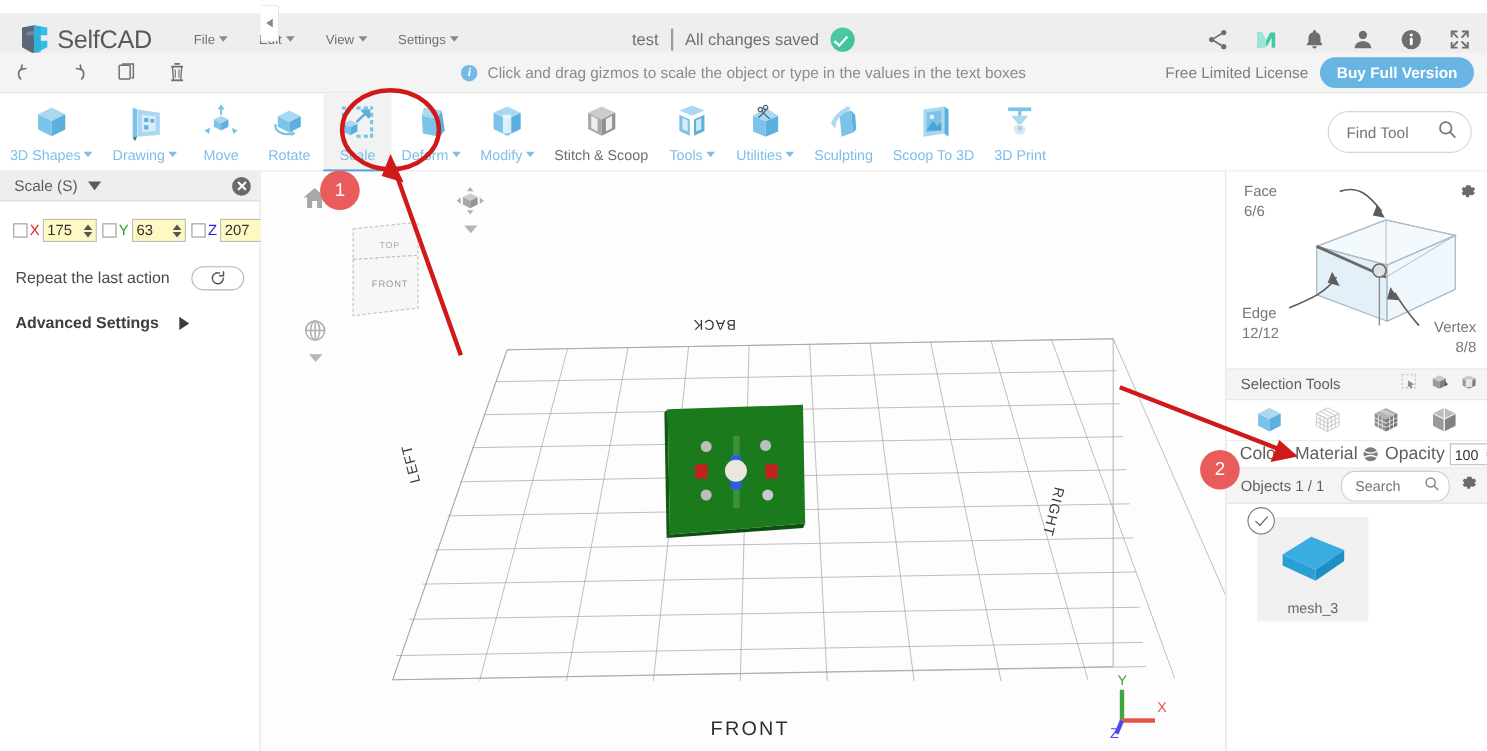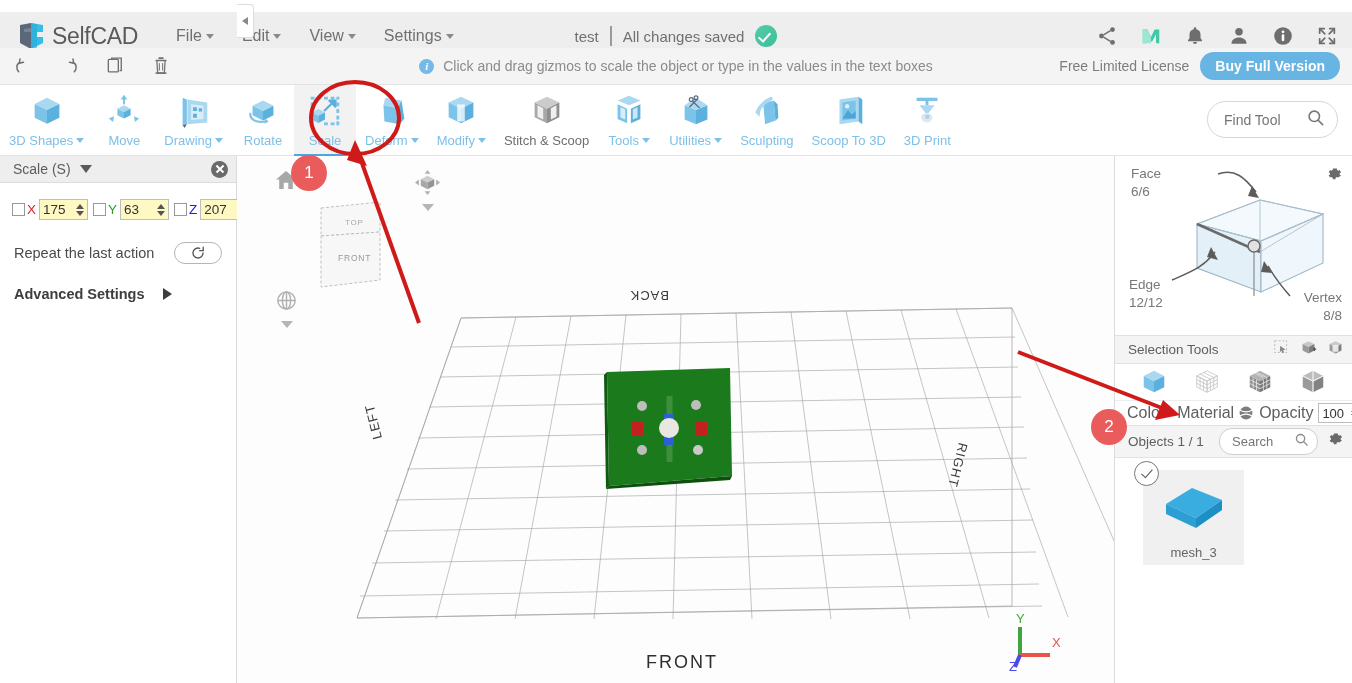--- a/index.html
+++ b/index.html
@@ -16,21 +16,21 @@
     position: absolute; top: 12px; left: 0; width: 1352px; height: 48px;
     background: #eeeeee; display: flex; align-items: center;
   }
   .brand { display: flex; align-items: center; margin-left: 18px; }
   .brand-logo { width: 27px; height: 29px; position: relative; }
   .brand-name {
     font-size: 23px; color: #5a5a5a; margin-left: 7px; letter-spacing: -0.3px;
   }
   .menus { display: flex; align-items: center; margin-left: 24px; }
   .menu-item {
-    font-size: 16px; color: #707070; padding: 6px 14px; cursor: pointer;
+    font-size: 12px; color: #707070; padding: 6px 14px; cursor: pointer;
     white-space: nowrap;
   }
   .caret-d {
     display: inline-block; width: 0; height: 0; margin-left: 4px;
     border-left: 4px solid transparent; border-right: 4px solid transparent;
     border-top: 5px solid #8a8a8a; vertical-align: 2px;
   }
   .doc-status {
     position: absolute; left: 0; right: 0; top: 0; height: 48px;
     display: flex; align-items: center; justify-content: center;
@@ -439,43 +439,43 @@
           <path d="M7 12.5 L20 19 L20 33.5 L7 27 Z" fill="#7bc3e8"></path>
           <path d="M33 12.5 L20 19 L20 33.5 L33 27 Z" fill="#5cb0de"></path>
         </svg>
       </span>
       <span class="tlabel"><span>3D Shapes</span><i class="caret-t"></i></span>
     </div>
 
     <div class="tool">
       <span class="ticon">
         <svg width="38" height="38" viewBox="0 0 40 40">
+          <path d="M13 8 L34 11 L34 32 L13 34 Z" fill="#a9d8f0"></path>
+          <path d="M17 13 L30 14.5 L30 28.5 L17 29.5 Z" fill="#fff" opacity="0.55"></path>
+          <path d="M19 16 h4 v4 h-4 Z M25 17 h3.5 v3.5 h-3.5 Z M19 23 h4 v4 h-4 Z" fill="#5cb0de"></path>
+          <path d="M8 6 L12.5 8 L12.5 33.5 L8 35 Z" fill="#7bc3e8"></path>
+          <path d="M8 35 L12.5 33.5 L10.3 38 Z" fill="#5a6878"></path>
+        </svg>
+      </span>
+      <span class="tlabel"><span>Drawing</span><i class="caret-t"></i></span>
+    </div>
+
+    <div class="tool">
+      <span class="ticon">
+        <svg width="38" height="38" viewBox="0 0 40 40">
           <path d="M20 14 L27 17.5 L20 21 L13 17.5 Z" fill="#a9d8f0"></path>
           <path d="M13 17.5 L20 21 L20 28 L13 24.5 Z" fill="#7bc3e8"></path>
           <path d="M27 17.5 L20 21 L20 28 L27 24.5 Z" fill="#5cb0de"></path>
           <path d="M20 3 L23.5 8 h-7 Z" fill="#7bc3e8"></path>
           <rect x="19" y="7" width="2" height="6" fill="#7bc3e8"></rect>
           <path d="M4 28 L9.5 25.5 L8.5 31.5 Z" fill="#7bc3e8"></path>
           <path d="M36 28 L30.5 25.5 L31.5 31.5 Z" fill="#7bc3e8"></path>
         </svg>
       </span>
       <span class="tlabel">Move</span>
-    </div>
-
-    <div class="tool">
-      <span class="ticon">
-        <svg width="38" height="38" viewBox="0 0 40 40">
-          <path d="M13 8 L34 11 L34 32 L13 34 Z" fill="#a9d8f0"></path>
-          <path d="M17 13 L30 14.5 L30 28.5 L17 29.5 Z" fill="#fff" opacity="0.55"></path>
-          <path d="M19 16 h4 v4 h-4 Z M25 17 h3.5 v3.5 h-3.5 Z M19 23 h4 v4 h-4 Z" fill="#5cb0de"></path>
-          <path d="M8 6 L12.5 8 L12.5 33.5 L8 35 Z" fill="#7bc3e8"></path>
-          <path d="M8 35 L12.5 33.5 L10.3 38 Z" fill="#5a6878"></path>
-        </svg>
-      </span>
-      <span class="tlabel"><span>Drawing</span><i class="caret-t"></i></span>
     </div>
 
     <div class="tool">
       <span class="ticon">
         <svg width="38" height="38" viewBox="0 0 40 40">
           <path d="M20 9 L31 14.5 L20 20 L9 14.5 Z" fill="#a9d8f0"></path>
           <path d="M9 14.5 L20 20 L20 30 L9 24.5 Z" fill="#7bc3e8"></path>
           <path d="M31 14.5 L20 20 L20 30 L31 24.5 Z" fill="#5cb0de"></path>
           <path d="M7 22 C5 28 13 33 22 31" fill="none" stroke="#7bc3e8" stroke-width="2.2"></path>
           <path d="M22 28 L26 31 L21.5 33.5 Z" fill="#7bc3e8"></path>

